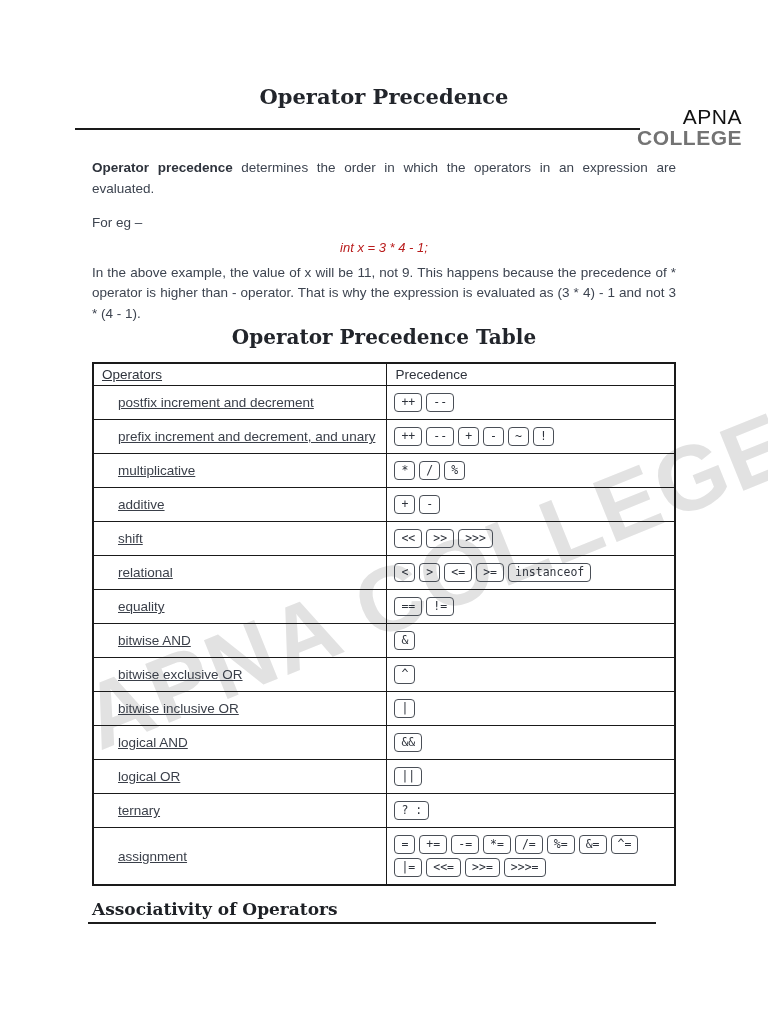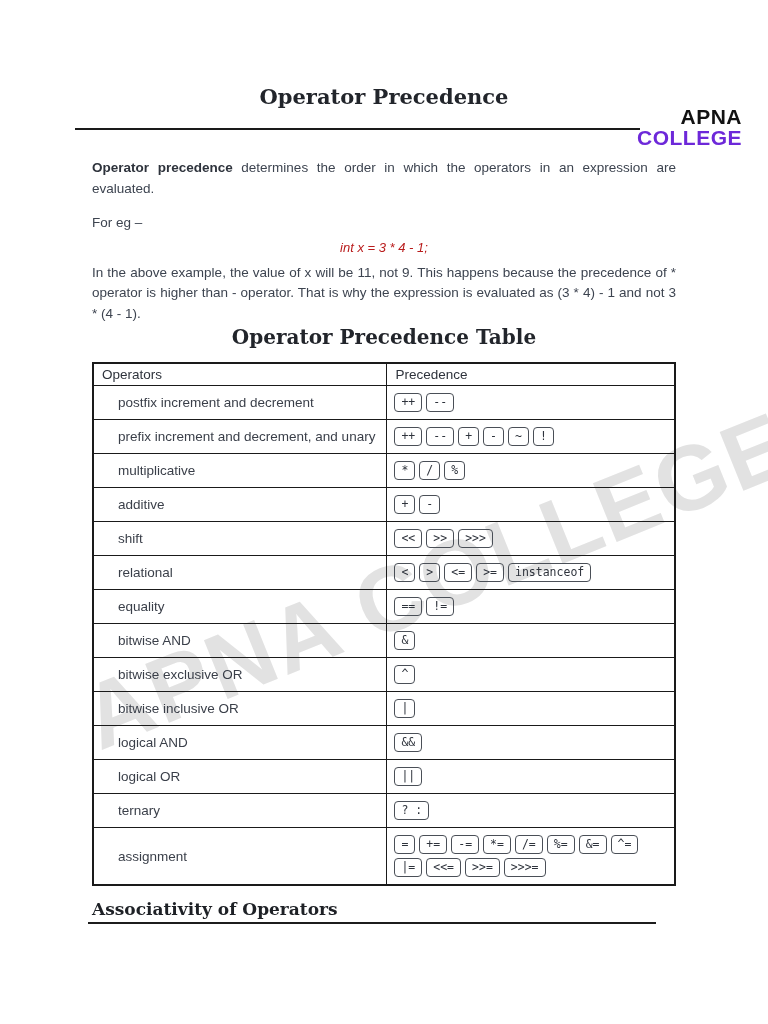--- a/index.html
+++ b/index.html
@@ -36,21 +36,21 @@
     width: 565px; height: 2px;
     background: #1a1a1a;
   }
   .logo {
     position: absolute;
     top: 22px; right: 26px;
     text-align: right;
     line-height: 1.0;
   }
   .logo-apna {
-    font-weight: 700;
+    font-weight: 400;
     font-size: 21px;
     letter-spacing: 0.5px;
     color: #121212;
   }
   .logo-college {
     font-weight: 800;
     font-size: 21px;
     letter-spacing: 0.5px;
     color: #F5A01B;
   }
@@ -104,21 +104,21 @@
     border: 1px solid #1a1a1a;
     text-align: left;
     vertical-align: middle;
   }
   .prec-table th {
     font-size: 13.5px;
     font-weight: 500;
     color: #2e333c;
     padding: 3px 8px;
   }
-  .prec-table th:first-child, .prec-table td:first-child { width: 50.5%; }
+  .prec-table th:first-child, .prec-table td:first-child { width: 50.5%; text-decoration: underline; }
   td.op-label {
     padding: 7px 10px 7px 24px;
     font-size: 13.5px;
     line-height: 17px;
     color: #3a3f49;
   }
   td.op-badges { padding: 5px 6px; }
   .badge {
     display: inline-block;
     border: 1px solid #4a4f57;
@@ -155,21 +155,21 @@
 <body>
 
 <div class="page">
 
   <div class="watermark">APNA COLLEGE</div>
 
   <div class="top-rule"></div>
 
   <div class="logo">
     <div class="logo-apna">APNA</div>
-    <div class="logo-college" style="color: #6d28d9;">COLLEGE</div>
+    <div class="logo-college" style="color: #737373;">COLLEGE</div>
   </div>
 
   <div class="content">
 
     <h1 class="title">Operator Precedence</h1>
 
     <p class="para first"><strong>Operator precedence</strong><span> determines the order in which the operators in an expression are evaluated.</span></p>
 
     <p class="para">For eg –</p>
 

